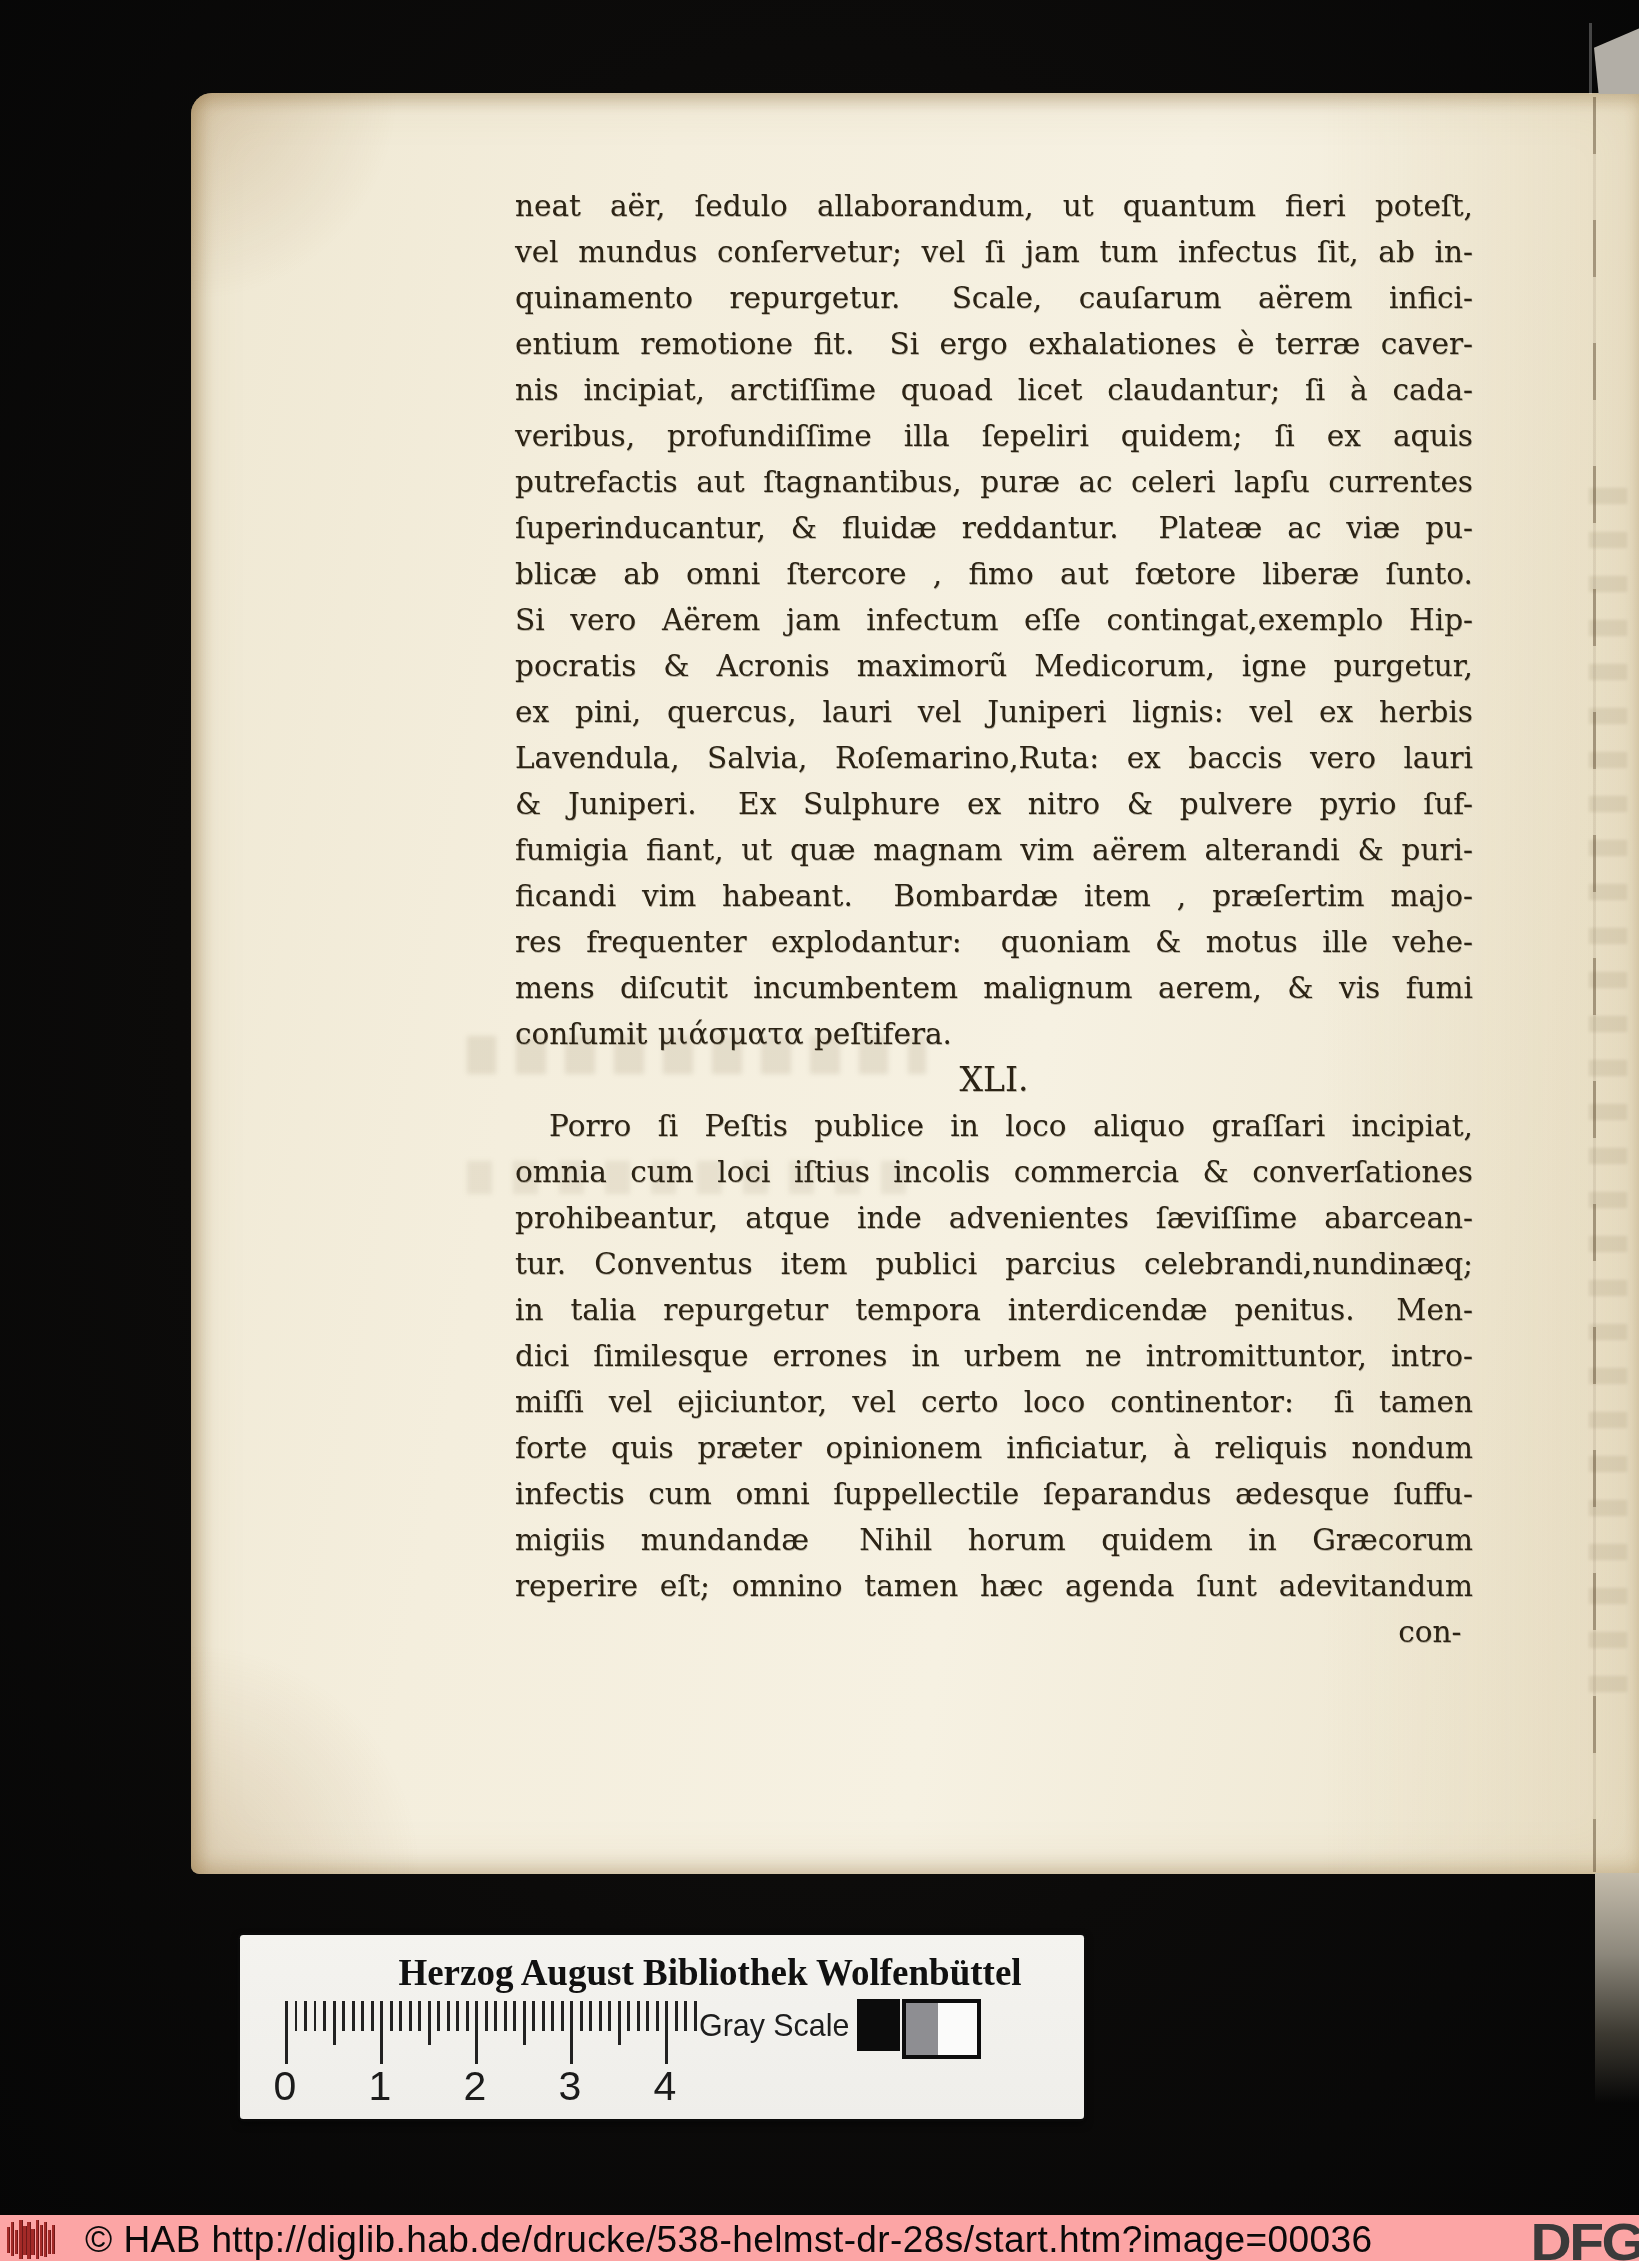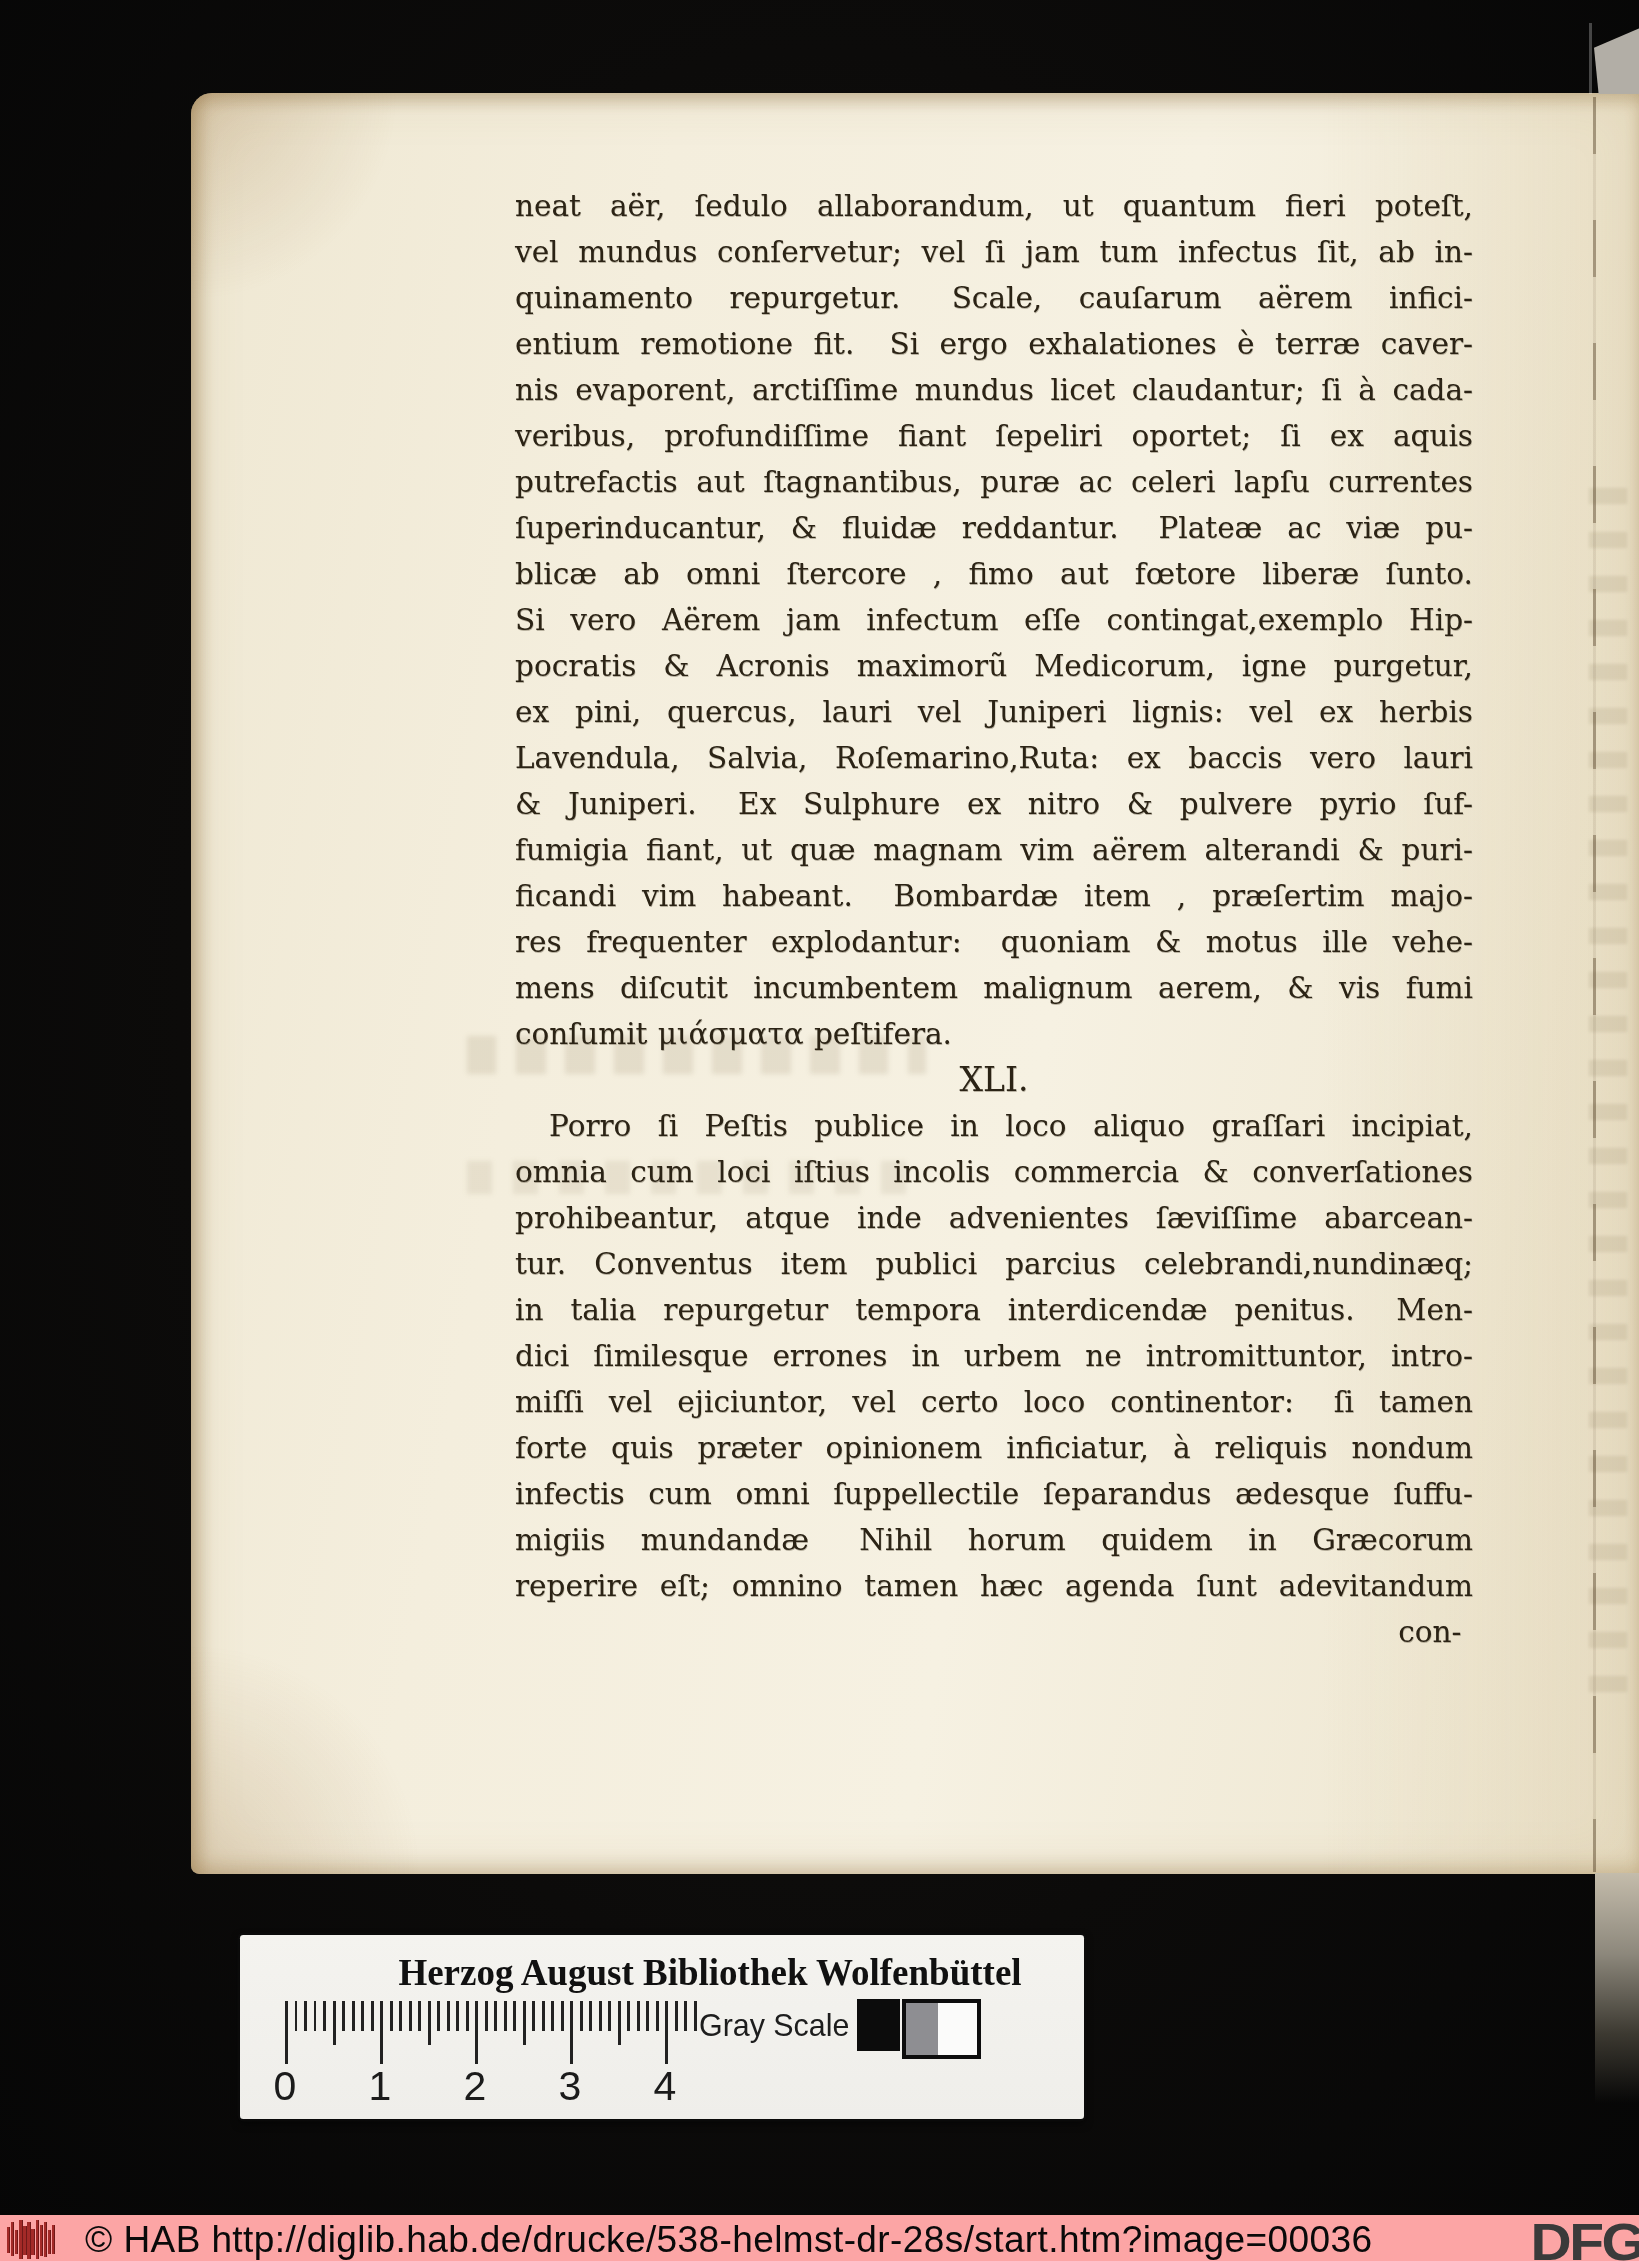--- a/index.html
+++ b/index.html
@@ -87,22 +87,22 @@
 
 <div class="page">
   <div class="ghost g1"></div>
   <div class="ghost g2"></div>
   <div class="ghost g3"></div>
   <div class="textblock">
       <div class="line">neat aër, ſedulo allaborandum, ut quantum fieri poteſt,</div>
       <div class="line">vel mundus conſervetur; vel ſi jam tum infectus ſit, ab in-</div>
       <div class="line">quinamento repurgetur.  Scale, cauſarum aërem infici-</div>
       <div class="line">entium remotione fit.  Si ergo exhalationes è terræ caver-</div>
-      <div class="line">nis evaporent, arctiſſime mundus licet claudantur; ſi à cada-</div>
-      <div class="line">veribus, profundiſſime fiant ſepeliri oportet; ſi ex aquis</div>
+      <div class="line">nis incipiat, arctiſſime quoad licet claudantur; ſi à cada-</div>
+      <div class="line">veribus, profundiſſime illa ſepeliri quidem; ſi ex aquis</div>
       <div class="line">putrefactis aut ſtagnantibus, puræ ac celeri lapſu currentes</div>
       <div class="line">ſuperinducantur, &amp; fluidæ reddantur.  Plateæ ac viæ pu-</div>
       <div class="line">blicæ ab omni ſtercore , fimo aut fœtore liberæ ſunto.</div>
       <div class="line">Si vero Aërem jam infectum eſſe contingat,exemplo Hip-</div>
       <div class="line">pocratis &amp; Acronis maximorũ Medicorum, igne purgetur,</div>
       <div class="line">ex pini, quercus, lauri vel Juniperi lignis: vel ex herbis</div>
       <div class="line">Lavendula, Salvia, Roſemarino,Ruta: ex baccis vero lauri</div>
       <div class="line">&amp; Juniperi.  Ex Sulphure ex nitro &amp; pulvere pyrio ſuf-</div>
       <div class="line">fumigia fiant, ut quæ magnam vim aërem alterandi &amp; puri-</div>
       <div class="line">ficandi vim habeant.  Bombardæ item , præſertim majo-</div>

